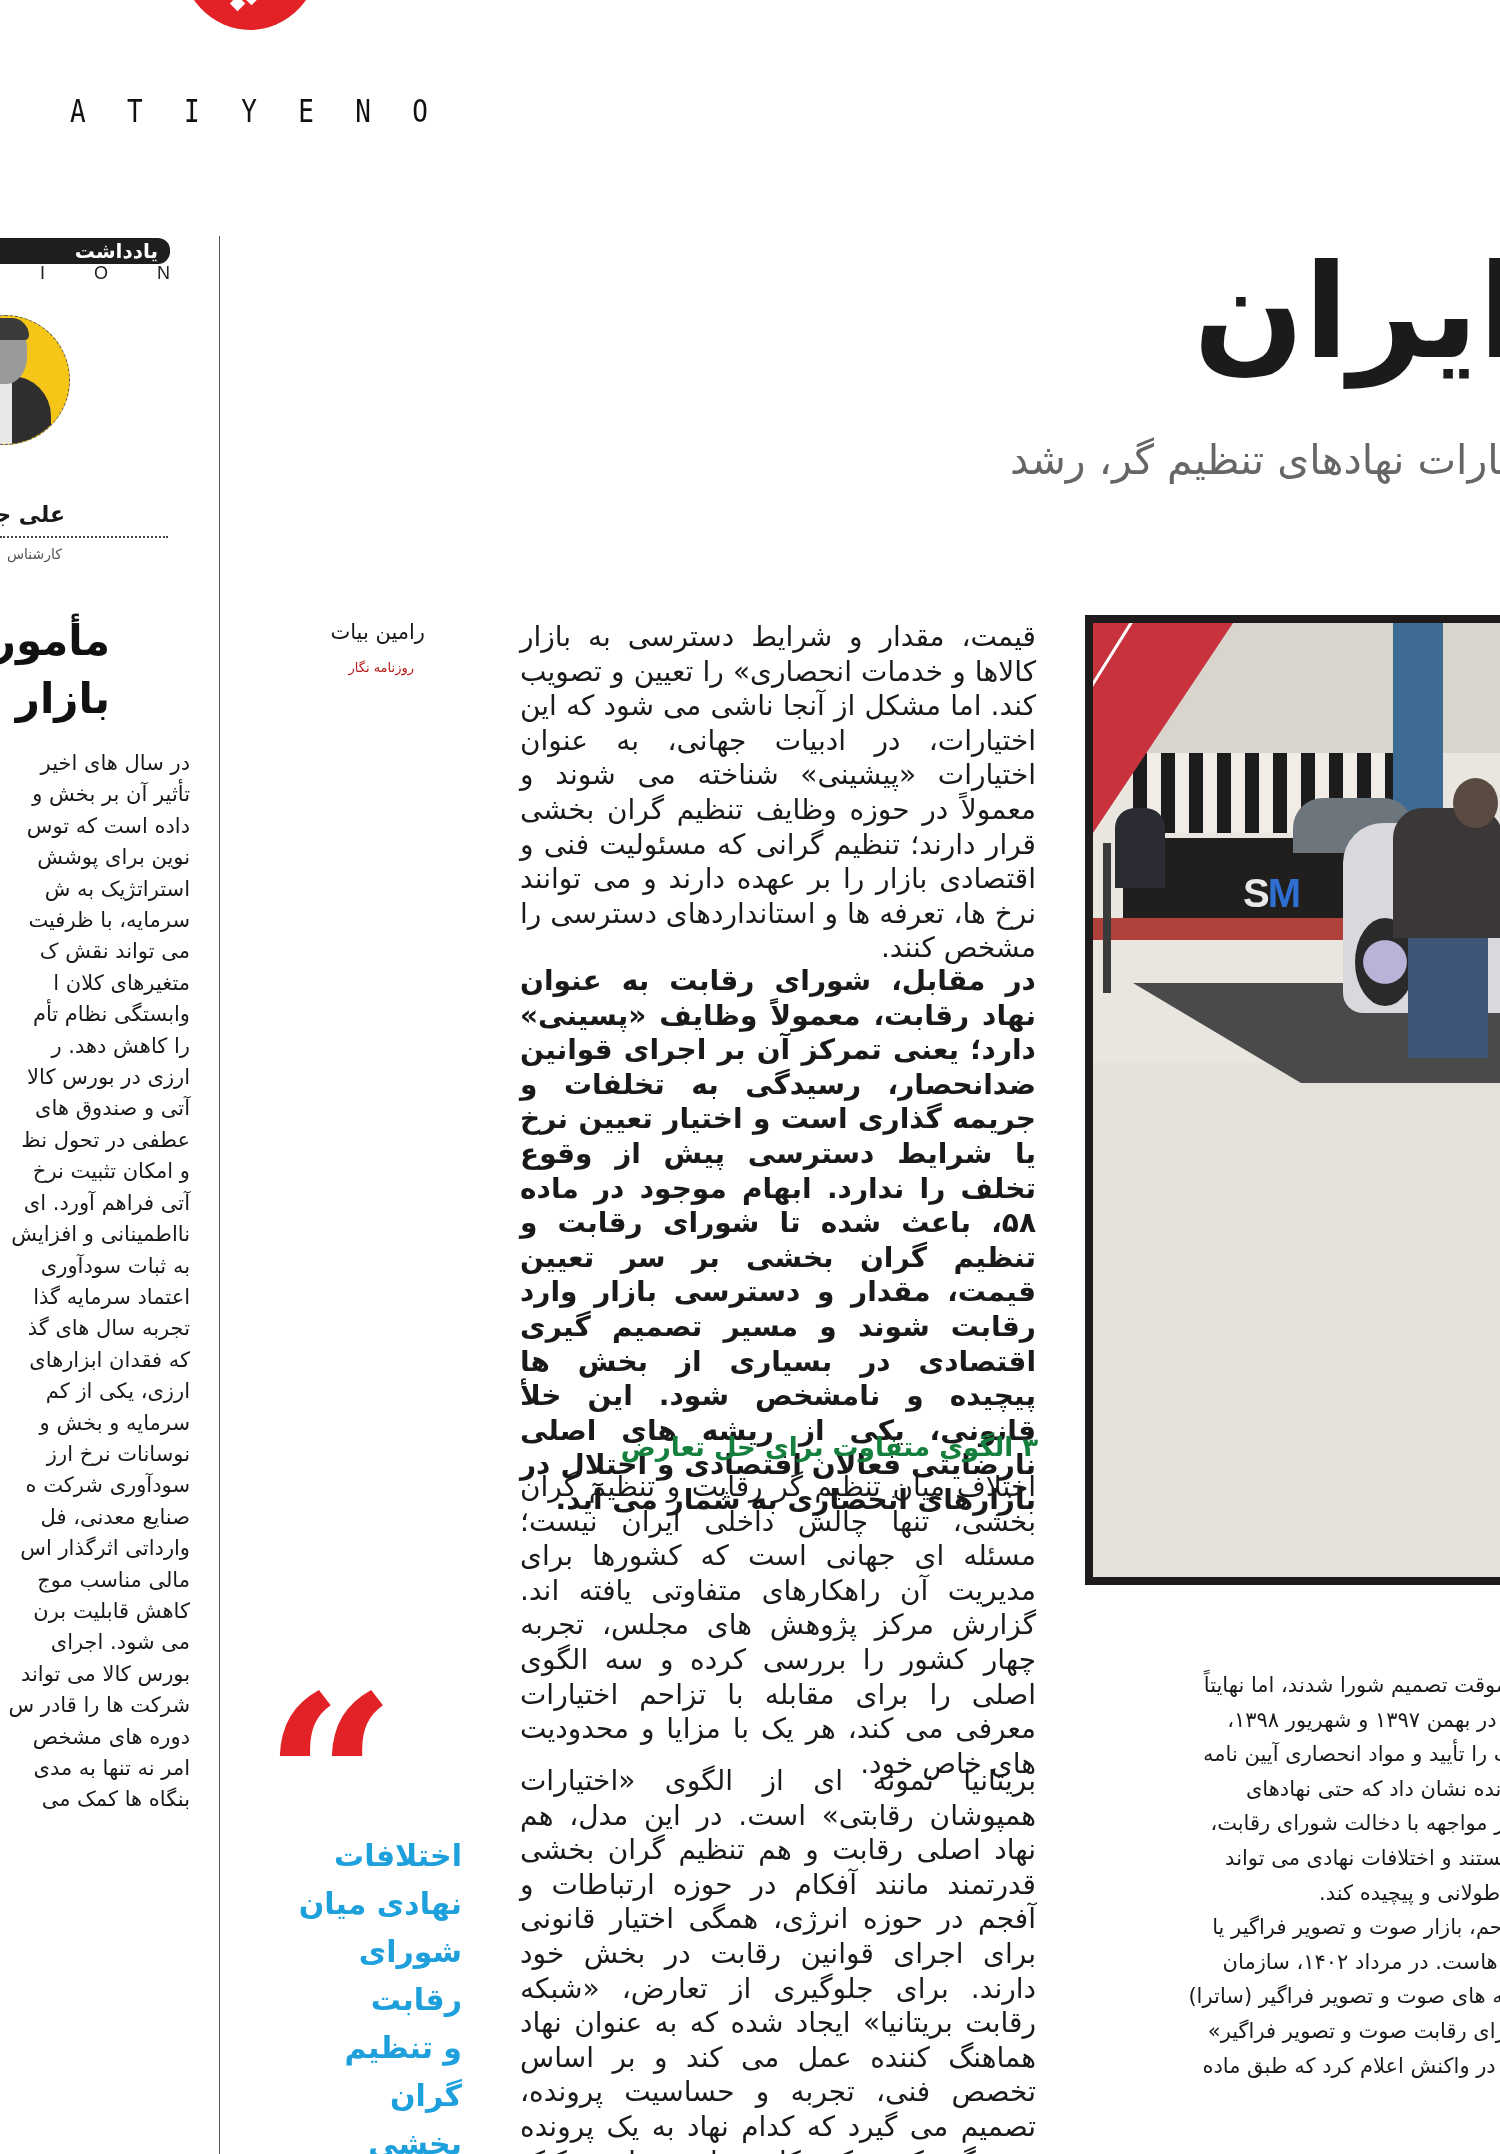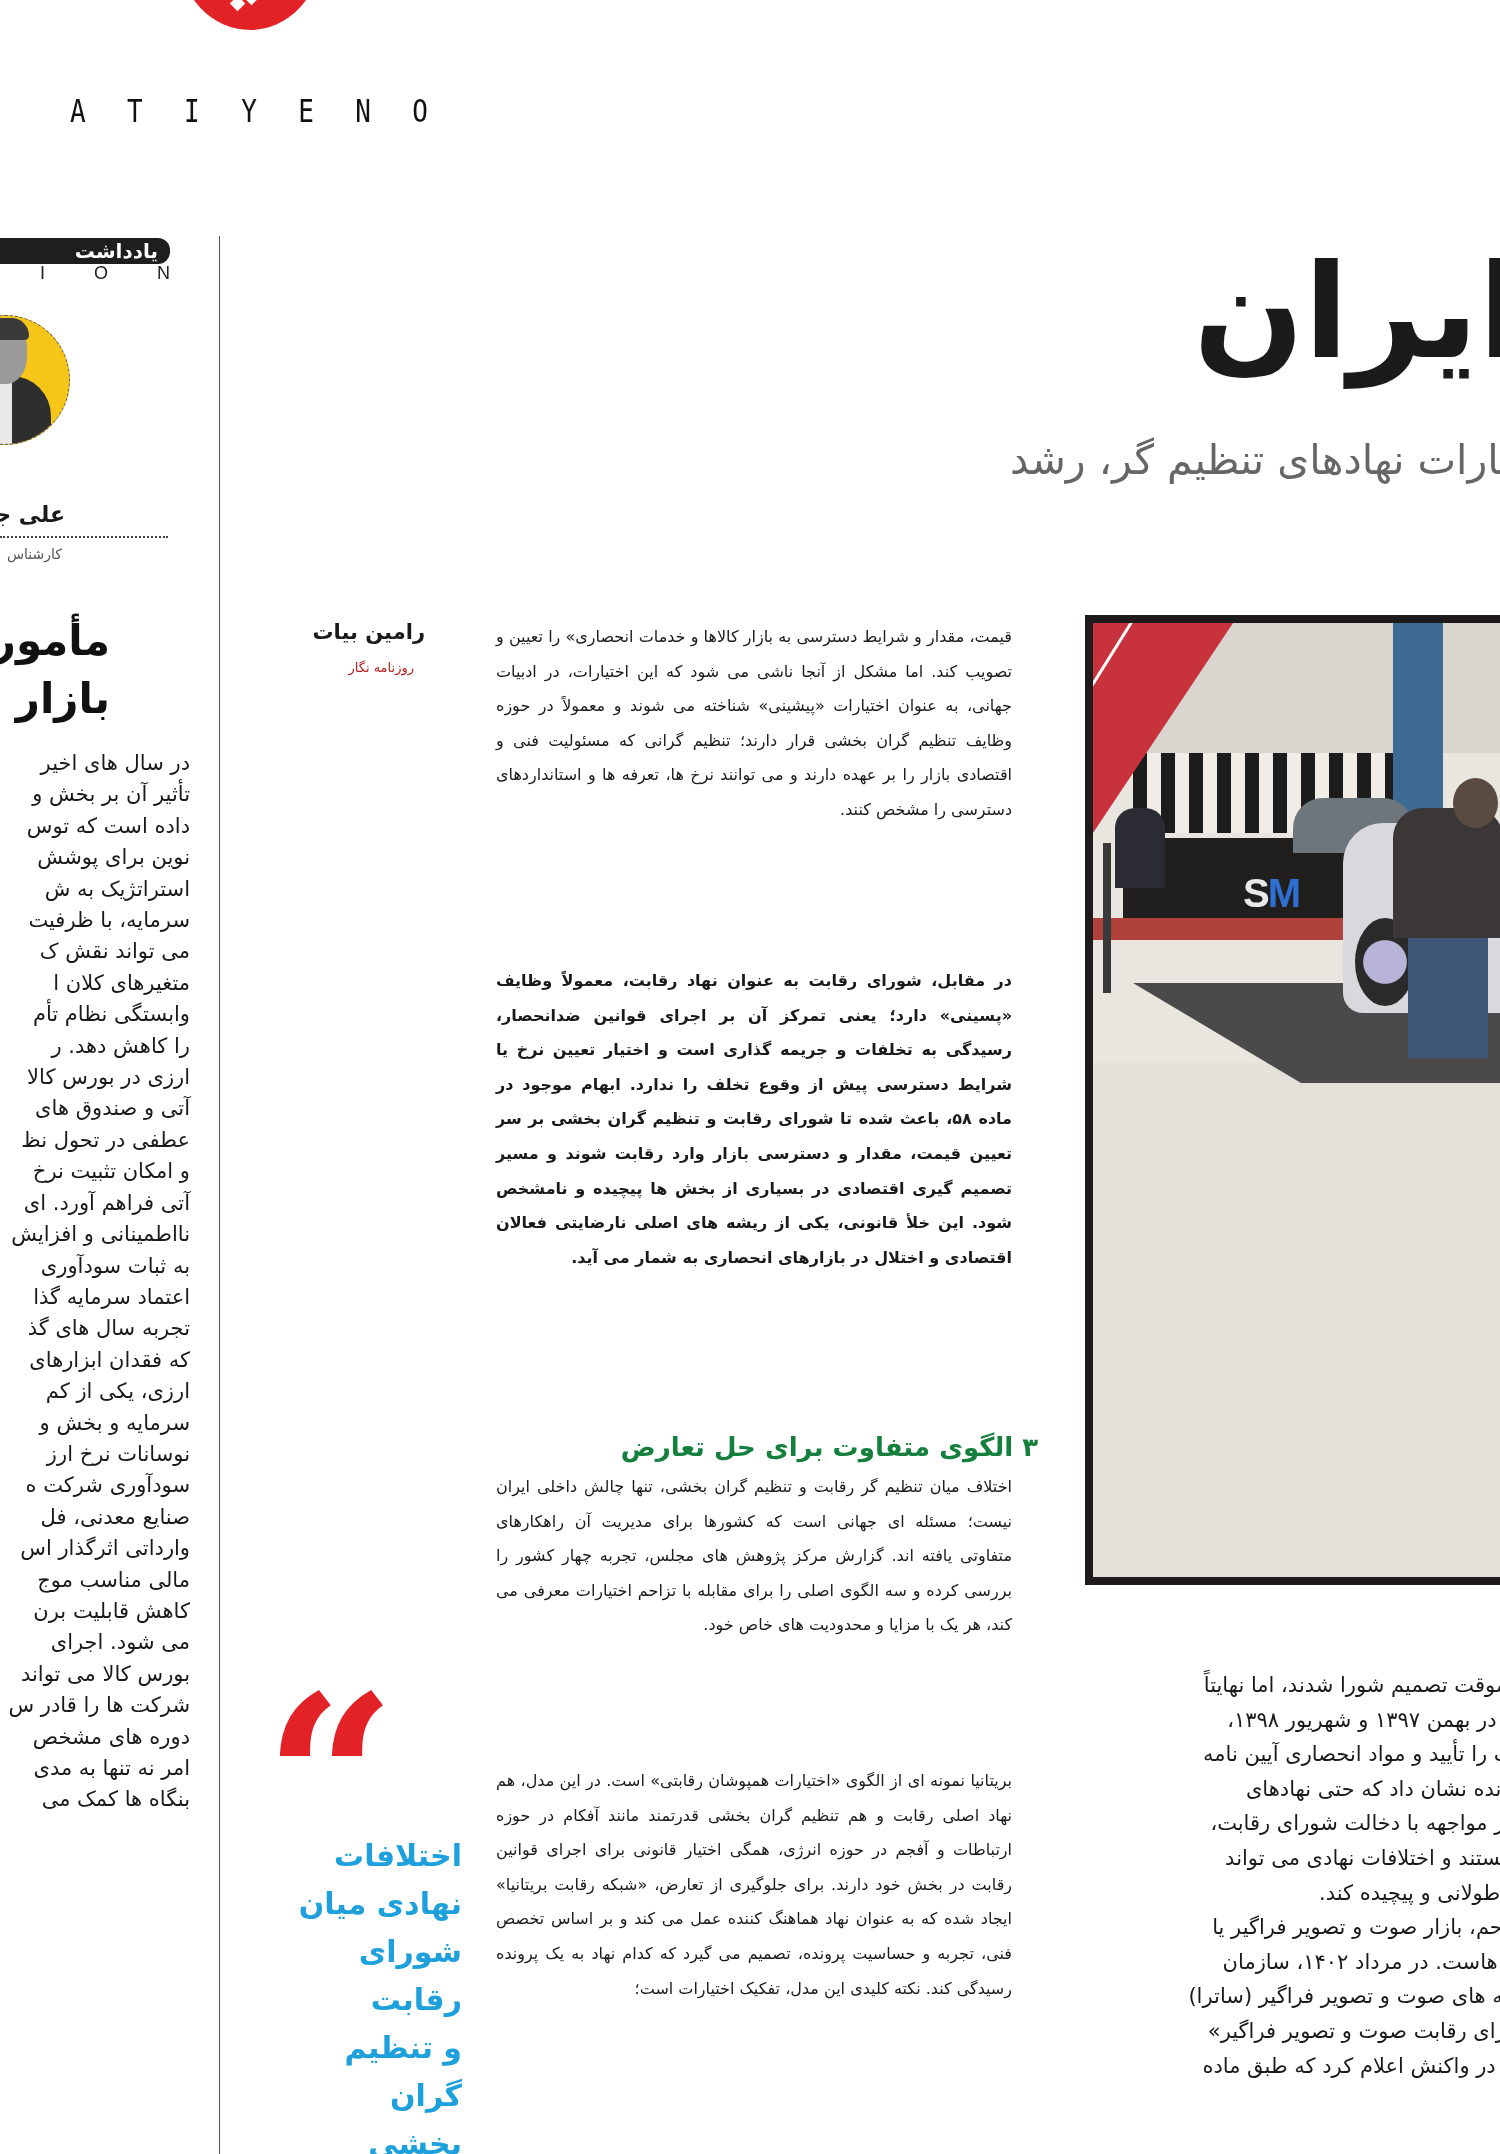--- a/index.html
+++ b/index.html
@@ -77,21 +77,21 @@
       left: -140px; top: 748px; width: 330px; direction: rtl; text-align: justify;
       font-size: 21px; line-height: 31.4px; color: #1a1a1a;
       white-space: pre-line;
     }
     .col-divider {
       left: 219px; top: 236px; width: 1px; height: 1918px; background: #555;
     }
     
     .byline-name {
       left: 290px; top: 620px; width: 135px; direction: rtl;
-      font-size: 21px; font-weight: bold;
+      font-size: 21px; font-weight: normal;
     }
     .byline-role {
       left: 290px; top: 660px; width: 124px; text-align: right; direction: rtl;
       font-size: 13px; color: #b91c1c;
     }
     
     .quote-mark {
       left: 264px; top: 1665px; width: 120px; height: 140px;
       color: #e32227; font-family: "DejaVu Serif", serif; font-weight: bold;
       font-size: 230px; line-height: 230px;
@@ -110,22 +110,22 @@
     }
     .headline-wrap { left: 980px; top: 232px; width: 520px; height: 190px; overflow: hidden; }
     .headline-wrap .headline { position: absolute; left: 0; top: 0; right: auto; }
     .subhead-wrap { left: 1000px; top: 430px; width: 500px; height: 70px; overflow: hidden; }
     .subhead {
       position: absolute; left: 0; top: 0; direction: rtl; white-space: nowrap;
       font-size: 41px; color: #666; line-height: 60px;
     }
     
     .mid-col {
-      left: 496px; width: 516px; direction: rtl; text-align: justify;
-      font-size: 16px; line-height: 34.6px; color: #1a1a1a;
+      left: 520px; width: 516px; direction: rtl; text-align: justify;
+      font-size: 28px; line-height: 34.6px; color: #1a1a1a;
     }
     .mid-col p { margin: 0; white-space: pre-line; }
     .mid-p1 { top: 620px; }
     .mid-p2 { top: 964px; font-weight: bold; }
     .section-head {
       left: 522px; top: 1428px; width: 516px; direction: rtl; 
       color: #15803d; font-weight: bold; font-size: 26px; line-height: 38px;
     }
     .mid-p3 { top: 1470px; }
     .mid-p4 { top: 1764px; }

